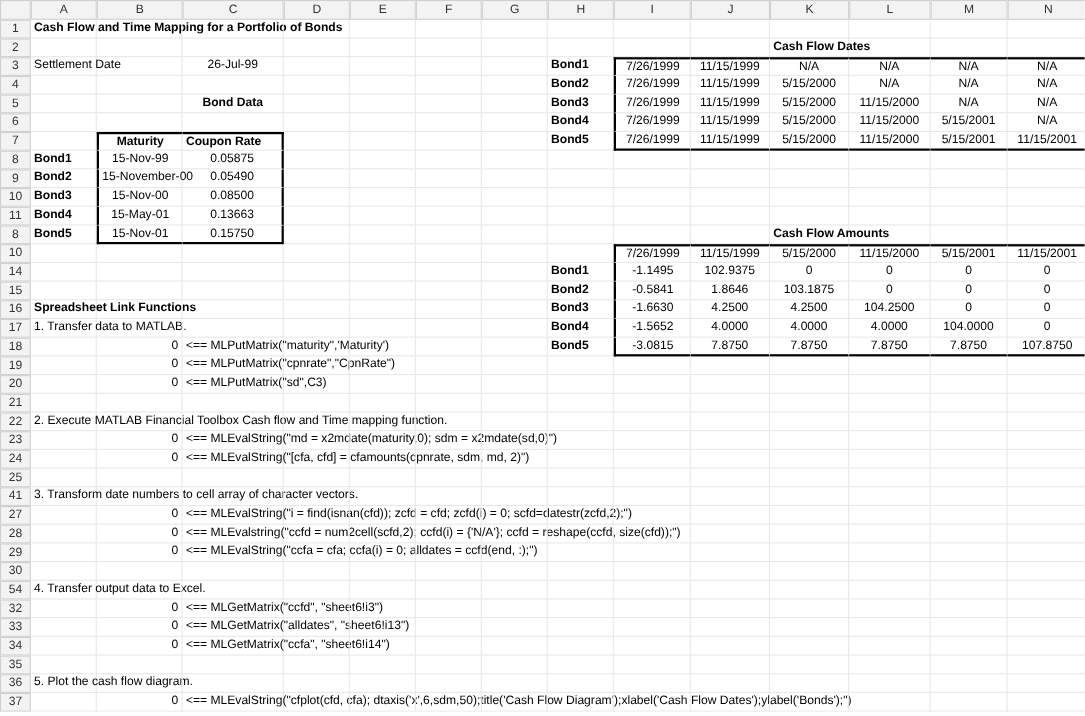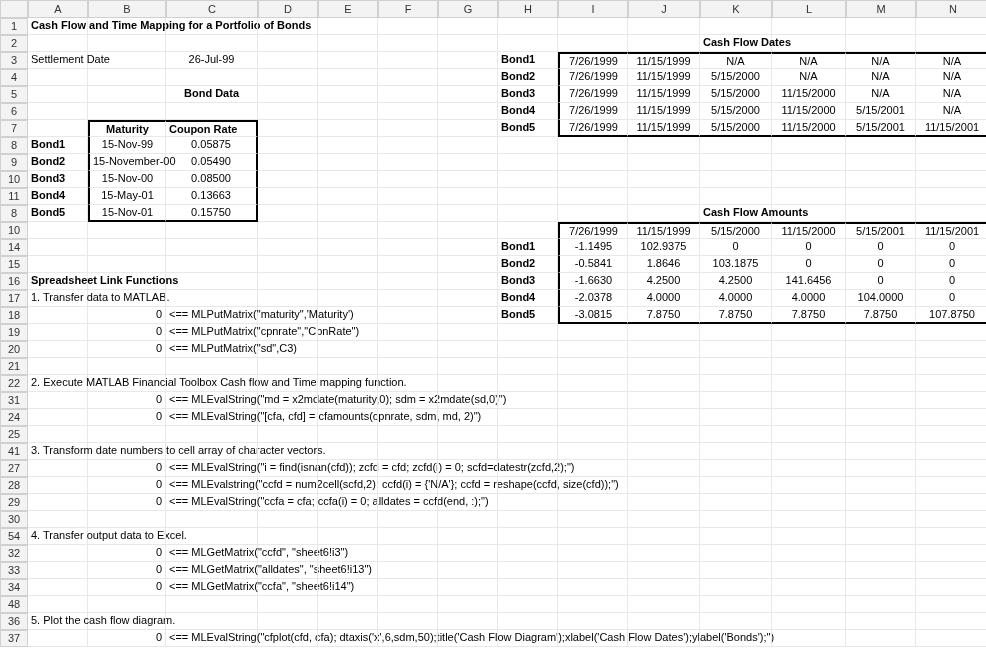--- a/index.html
+++ b/index.html
@@ -301,33 +301,33 @@
     <div class="cell"></div>
     <div class="cell"></div>
     <div class="cell"></div>
     <div class="cell"></div>
     <div class="cell"></div>
     <div class="cell"></div>
     <div class="cell b">Bond3</div>
     <div class="cell c bl">-1.6630</div>
     <div class="cell c">4.2500</div>
     <div class="cell c">4.2500</div>
-    <div class="cell c">141.6456</div>
+    <div class="cell c">104.2500</div>
     <div class="cell c">0</div>
     <div class="cell c br">0</div>
     <div class="rowhdr">17</div>
     <div class="cell">1. Transfer data to MATLAB.</div>
     <div class="cell"></div>
     <div class="cell"></div>
     <div class="cell"></div>
     <div class="cell"></div>
     <div class="cell"></div>
     <div class="cell"></div>
     <div class="cell b">Bond4</div>
-    <div class="cell c bl">-2.0378</div>
+    <div class="cell c bl">-1.5652</div>
     <div class="cell c">4.0000</div>
     <div class="cell c">4.0000</div>
     <div class="cell c">4.0000</div>
     <div class="cell c">104.0000</div>
     <div class="cell c br">0</div>
     <div class="rowhdr">18</div>
     <div class="cell"></div>
     <div class="cell r">0</div>
     <div class="cell">&lt;== MLPutMatrix("maturity",'Maturity')</div>
     <div class="cell"></div>
@@ -394,21 +394,21 @@
     <div class="cell"></div>
     <div class="cell"></div>
     <div class="cell"></div>
     <div class="cell"></div>
     <div class="cell"></div>
     <div class="cell"></div>
     <div class="cell"></div>
     <div class="cell"></div>
     <div class="cell"></div>
     <div class="cell"></div>
-    <div class="rowhdr">31</div>
+    <div class="rowhdr">23</div>
     <div class="cell"></div>
     <div class="cell r">0</div>
     <div class="cell">&lt;== MLEvalString("md = x2mdate(maturity,0); sdm = x2mdate(sd,0)")</div>
     <div class="cell"></div>
     <div class="cell"></div>
     <div class="cell"></div>
     <div class="cell"></div>
     <div class="cell"></div>
     <div class="cell"></div>
     <div class="cell"></div>
@@ -574,21 +574,21 @@
     <div class="cell"></div>
     <div class="cell"></div>
     <div class="cell"></div>
     <div class="cell"></div>
     <div class="cell"></div>
     <div class="cell"></div>
     <div class="cell"></div>
     <div class="cell"></div>
     <div class="cell"></div>
     <div class="cell"></div>
-    <div class="rowhdr">48</div>
+    <div class="rowhdr">35</div>
     <div class="cell"></div>
     <div class="cell"></div>
     <div class="cell"></div>
     <div class="cell"></div>
     <div class="cell"></div>
     <div class="cell"></div>
     <div class="cell"></div>
     <div class="cell"></div>
     <div class="cell"></div>
     <div class="cell"></div>

